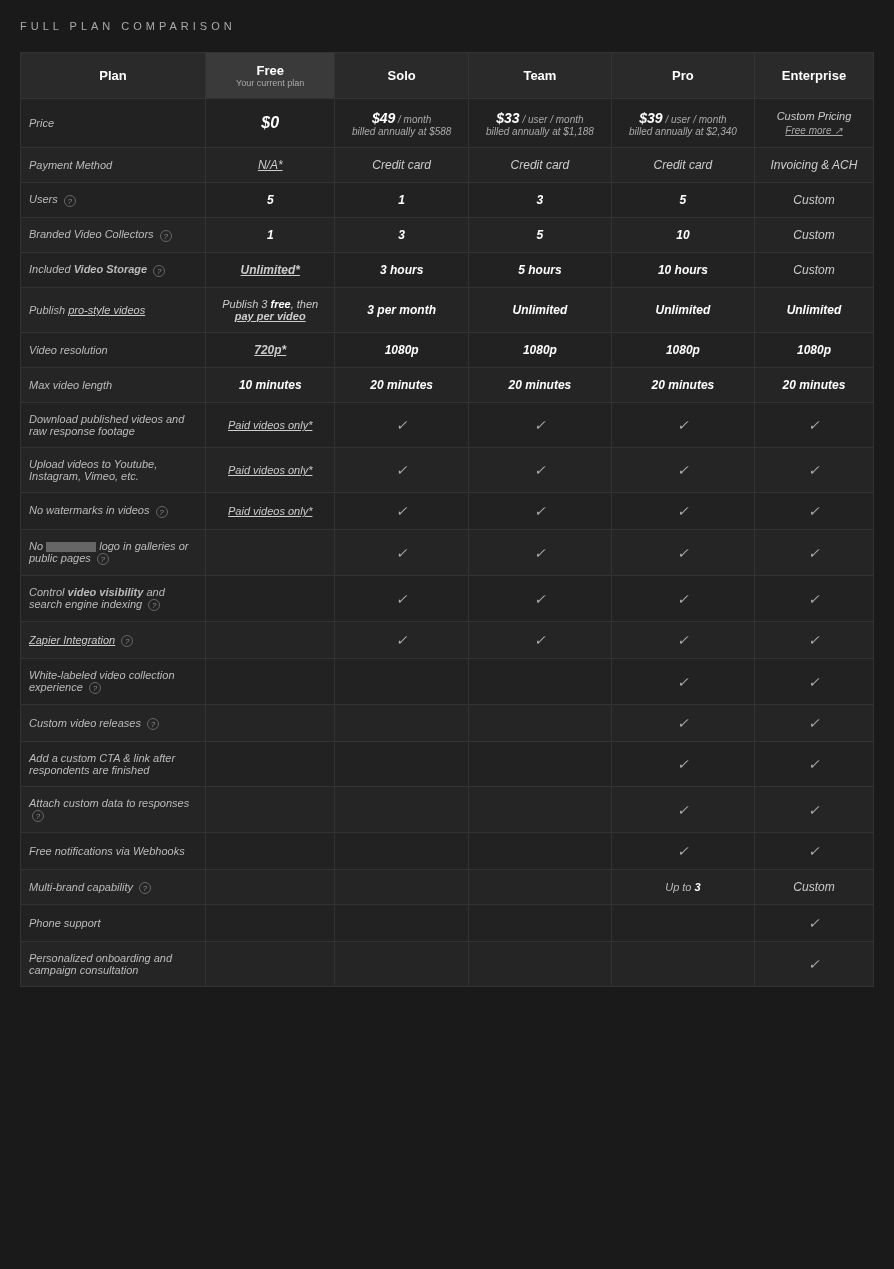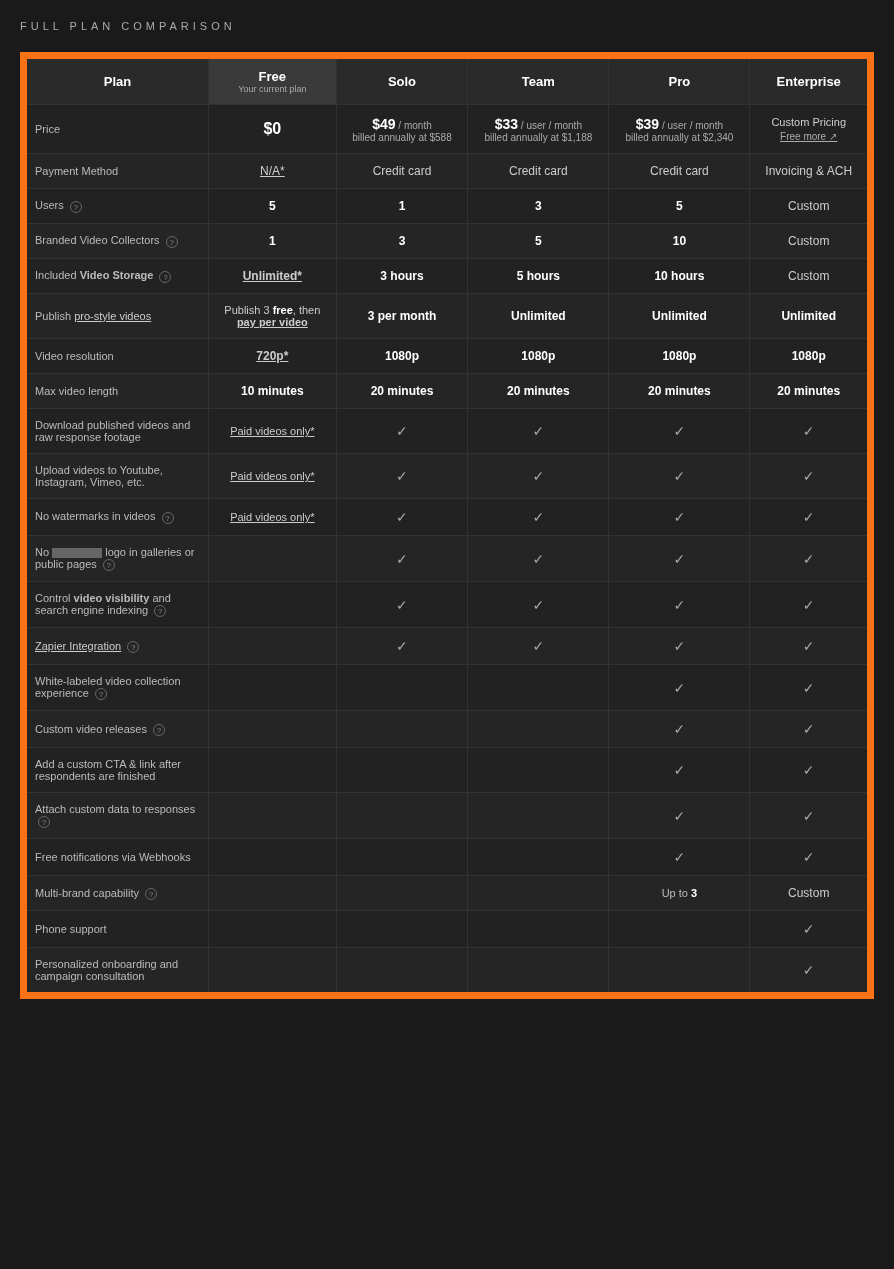--- a/index.html
+++ b/index.html
@@ -14,21 +14,21 @@
       text-align: left;
       letter-spacing: 4px;
       font-size: 11px;
       color: #aaa;
       margin-bottom: 20px;
       text-transform: uppercase;
     }
     .comparison-table {
       width: 100%;
       border-collapse: collapse;
-      border: 7px solid #f97316;
+      border: 1px solid #f97316;
     }
     .comparison-table th, .comparison-table td {
       border: 1px solid #333;
       padding: 10px 8px;
       vertical-align: middle;
       text-align: center;
     }
     .comparison-table td:first-child {
       text-align: left;
       width: 185px;
@@ -47,20 +47,21 @@
     }
     .header-row th .sub-label {
       font-size: 9px;
       font-weight: normal;
       color: #aaa;
       display: block;
     }
     
     .comparison-table tbody tr {
       background-color: #222;
+      font-style: italic;
     }
     .comparison-table tbody tr:nth-child(even) {
       background-color: #252525;
     }
     .feature-label {
       color: #bbb;
       font-size: 11px;
     }
     .feature-label .help-icon {
       display: inline-block;

